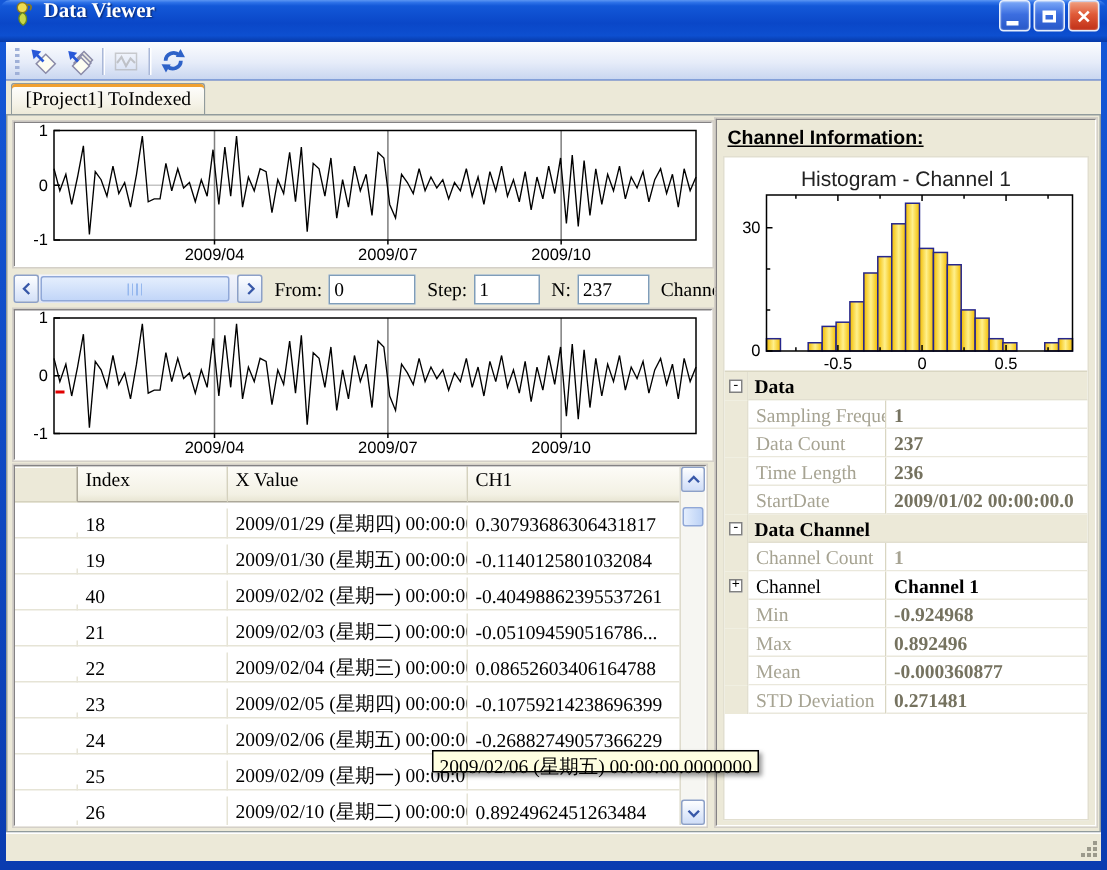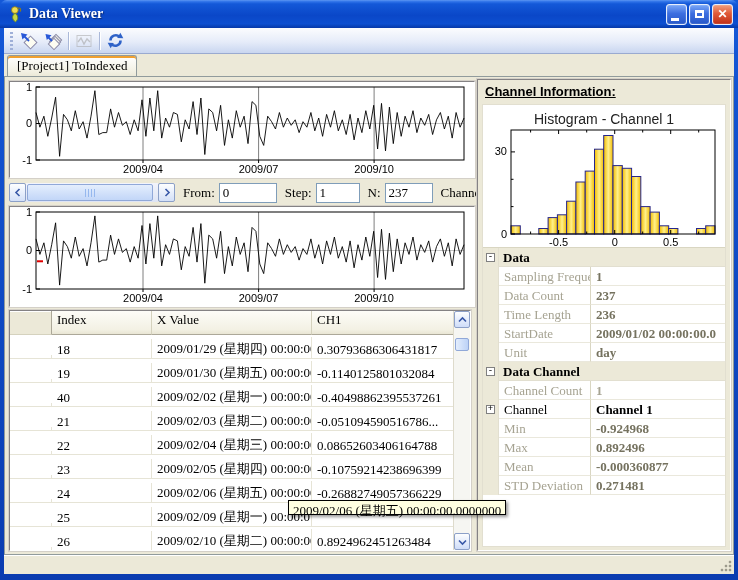--- a/index.html
+++ b/index.html
@@ -2,21 +2,21 @@
 <html><head>
 <meta charset="utf-8">
 <style>
   html,body{margin:0;padding:0;background:#9AA5B8;}
   *{box-sizing:border-box;}
   .window{position:relative;width:738px;height:580px;font-family:"Liberation Serif",serif;
     background:linear-gradient(180deg,#1458D8,#0A3CB0);overflow:hidden;}
   
   .titlebar{position:absolute;left:0;top:0;width:738px;height:28px;border-radius:7px 7px 0 0;
     background:linear-gradient(180deg,#5C96F2 0%,#2E72E8 6%,#1358D8 14%,#0A47C8 55%,#0D4FD0 85%,#0639A8 100%);
-    display:flex;align-items:center;padding:0 5px;}
+    display:flex;padding:0 5px;}
   .app-icon{width:18px;height:18px;margin:0 4px 0 2px;flex:0 0 auto;}
   .title-text{color:#fff;font-weight:bold;font-size:14px;text-shadow:1px 1px 1px #0A2C78;flex:1;}
   .tb-buttons{display:flex;gap:2px;}
   .tbtn{width:21px;height:21px;border-radius:3px;border:1px solid #E6EEFC;position:relative;
     box-shadow:inset 0 0 1px #fff;}
   .tbtn.min,.tbtn.max{background:linear-gradient(180deg,#7BA8F8 0%,#3C6EE0 45%,#2858C8 100%);}
   .tbtn.close{background:linear-gradient(180deg,#F0A080 0%,#E05A38 45%,#C03018 100%);}
   .tbtn .glyph{position:absolute;left:0;top:0;width:100%;height:100%;color:#fff;font-size:12px;
     display:flex;align-items:center;justify-content:center;font-family:"Liberation Sans",sans-serif;font-weight:bold;}
   .tbtn.min .glyph{align-items:flex-end;justify-content:flex-start;padding:0 0 3px 4px;}
@@ -414,25 +414,20 @@
               <div class="pg-gutter"></div>
               <div class="pg-label">Time Length</div>
               <div class="pg-value">236</div>
             </div>
             <div class="pg-row">
               <div class="pg-gutter"></div>
               <div class="pg-label">StartDate</div>
               <div class="pg-value">2009/01/02 00:00:00.0</div>
             </div>
             <div class="pg-row">
-              <div class="pg-gutter"></div>
-              <div class="pg-label">Unit</div>
-              <div class="pg-value">day</div>
-            </div>
-            <div class="pg-row">
               <div class="pg-gutter">
                 <span class="pg-box">-</span>
               </div>
               <div class="pg-cat">Data Channel</div>
             </div>
             <div class="pg-row">
               <div class="pg-gutter"></div>
               <div class="pg-label">Channel Count</div>
               <div class="pg-value dim">1</div>
             </div>

